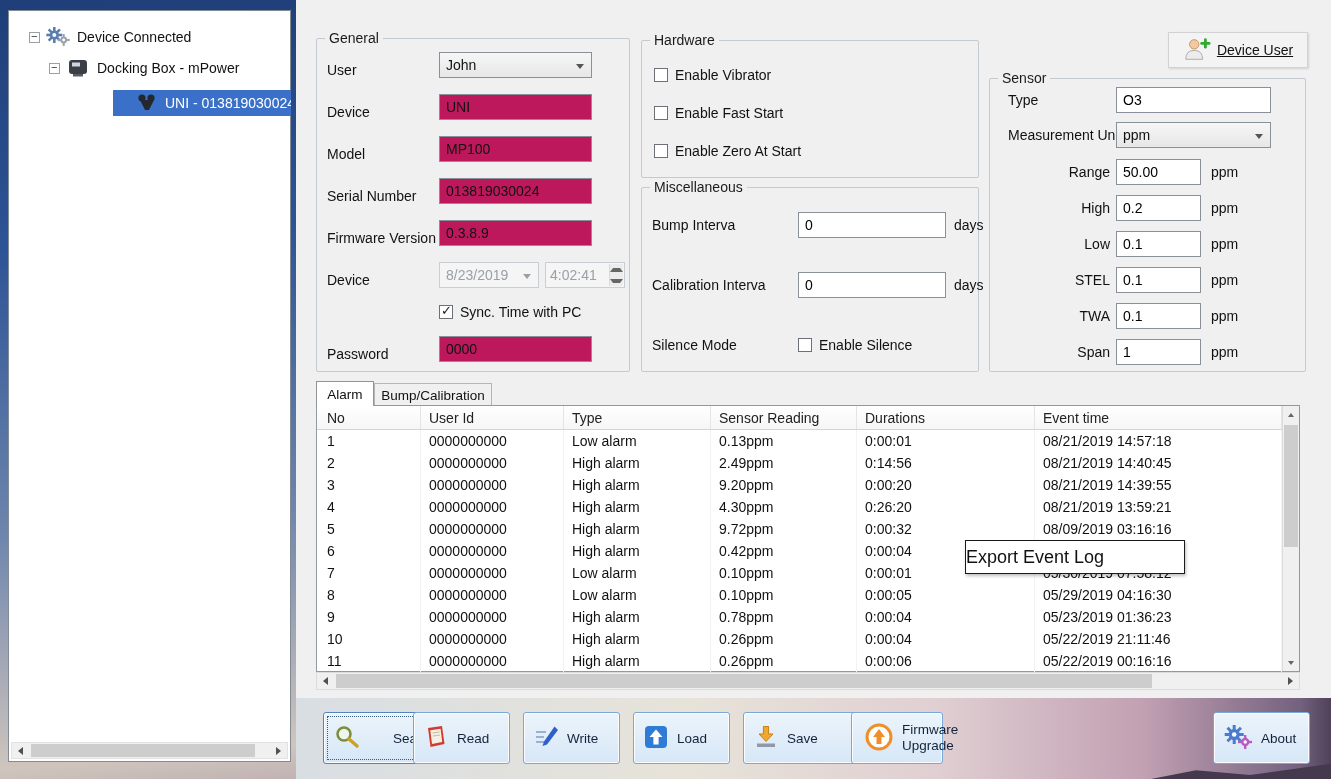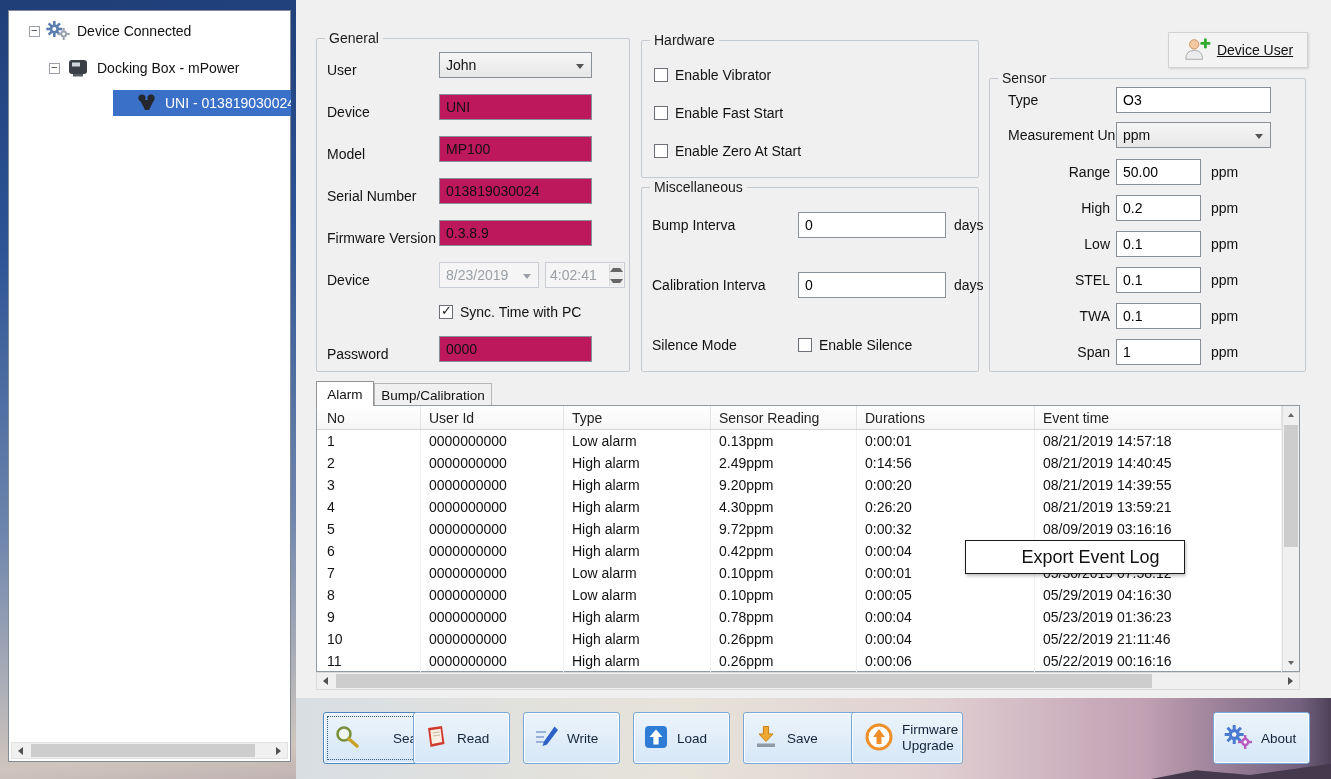--- a/index.html
+++ b/index.html
@@ -75,38 +75,38 @@
   .c4{width:178px;flex:none;}
   .c5{flex:1;}
   .vscroll{position:absolute;right:0;top:0;bottom:0;width:17px;background:#f0f0f0;border-left:1px solid #dcdcdc;}
   .vscroll .sb-btn{position:absolute;left:0;width:16px;height:17px;}
   .v-thumb{position:absolute;left:1px;top:19px;width:14px;height:122px;background:#cdcdcd;}
   .hscroll{position:absolute;left:20px;top:672px;width:984px;height:18px;background:#f0f0f0;border:1px solid #dcdcdc;display:flex;align-items:center;}
   .h-thumb{height:14px;width:816px;background:#cdcdcd;margin-left:2px;}
   .tri-l{width:0;height:0;border-top:4px solid transparent;border-bottom:4px solid transparent;border-right:5px solid #505050;}
   .tri-r{width:0;height:0;border-top:4px solid transparent;border-bottom:4px solid transparent;border-left:5px solid #505050;}
   .export-btn{position:absolute;left:669px;top:540px;width:220px;height:34px;background:#fff;border:1px solid #1a1a1a;
-    display:flex;align-items:center;justify-content:center;font-size:18px;z-index:5;cursor:pointer;box-shadow:1px 2px 3px rgba(0,0,0,.25);padding-left:31px;}
+    display:flex;align-items:center;justify-content:flex-start;font-size:18px;z-index:5;cursor:pointer;box-shadow:1px 2px 3px rgba(0,0,0,.25);}
   
   .dock-strip{position:absolute;left:296px;top:698px;width:1035px;height:81px;
     background:linear-gradient(90deg,#d9dee3 0%,#e7e3d9 38%,#e0cfd2 62%,#c1a0b2 82%,#74617f 97%,#4e4258 100%);}
   .hill{position:absolute;right:0;bottom:0;width:180px;height:16px;background:#45394e;clip-path:polygon(0 100%,25% 45%,55% 75%,100% 5%,100% 100%);}
   .tbtn{position:absolute;top:14px;height:52px;background:linear-gradient(#ecf4fb,#d6e7f7);border:1px solid #79a7d8;border-radius:3px;
     display:flex;align-items:center;gap:8px;padding:0 9px;cursor:pointer;box-shadow:inset 0 0 0 1px rgba(255,255,255,.85);}
   .tbtn .lbl{font-size:13.5px;color:#13233a;white-space:nowrap;}
   .tbtn.focused{border-color:#4e86c2;outline:1px dotted #3a5a80;outline-offset:-5px;}
   .tbtn .lbl.two-line{white-space:normal;width:64px;line-height:1.2;}
 </style>
 </head>
 <body>
 
 <div class="screen">
 
   <div class="left-panel">
-    <div class="tree-item" style="left:20px;top:8px;">
+    <div class="tree-item" style="left:20px;top:14px;">
       <span class="expander"></span>
       <span class="tree-ico">
         <svg width="26" height="22" viewBox="0 0 26 22">
           <g fill="#5a7fae">
             <rect x="8" y="1" width="2.6" height="16"></rect>
               <rect x="1.3" y="7.7" width="16" height="2.6"></rect>
             <rect x="8" y="1" width="2.6" height="16" transform="rotate(45 9.3 9)"></rect>
             <rect x="1.3" y="7.7" width="16" height="2.6" transform="rotate(45 9.3 9)"></rect>
             <circle cx="9.3" cy="9" r="4.6"></circle>
           </g>
@@ -497,21 +497,21 @@
     <div class="tbtn" style="left:447px;width:116px;">
       <span>
         <svg width="26" height="26" viewBox="0 0 26 26">
           <path d="M13 17.5 L6 10 L10.4 10 L10.4 2.5 L15.6 2.5 L15.6 10 L20 10 Z" fill="#f0a830" stroke="#c77f18"></path>
           <path d="M4 19.5 L22 19.5 L22 23 L4 23 Z" fill="#8f9aa6"></path>
         </svg>
       </span>
       <span class="lbl">Save</span>
     </div>
 
-    <div class="tbtn" style="left:555px;width:112px;padding-left:12px;">
+    <div class="tbtn" style="left:555px;width:92px;padding-left:12px;">
       <span>
         <svg width="30" height="30" viewBox="0 0 30 30">
           <circle cx="15" cy="15" r="12" fill="#fff" stroke="#ef8f2a" stroke-width="3"></circle>
           <path d="M15 7 L21 15 L17.5 15 L17.5 22 L12.5 22 L12.5 15 L9 15 Z" fill="#ef8f2a"></path>
         </svg>
       </span>
       <span class="lbl two-line">Firmware Upgrade</span>
     </div>
 
     <div class="tbtn" style="left:917px;width:97px;">

